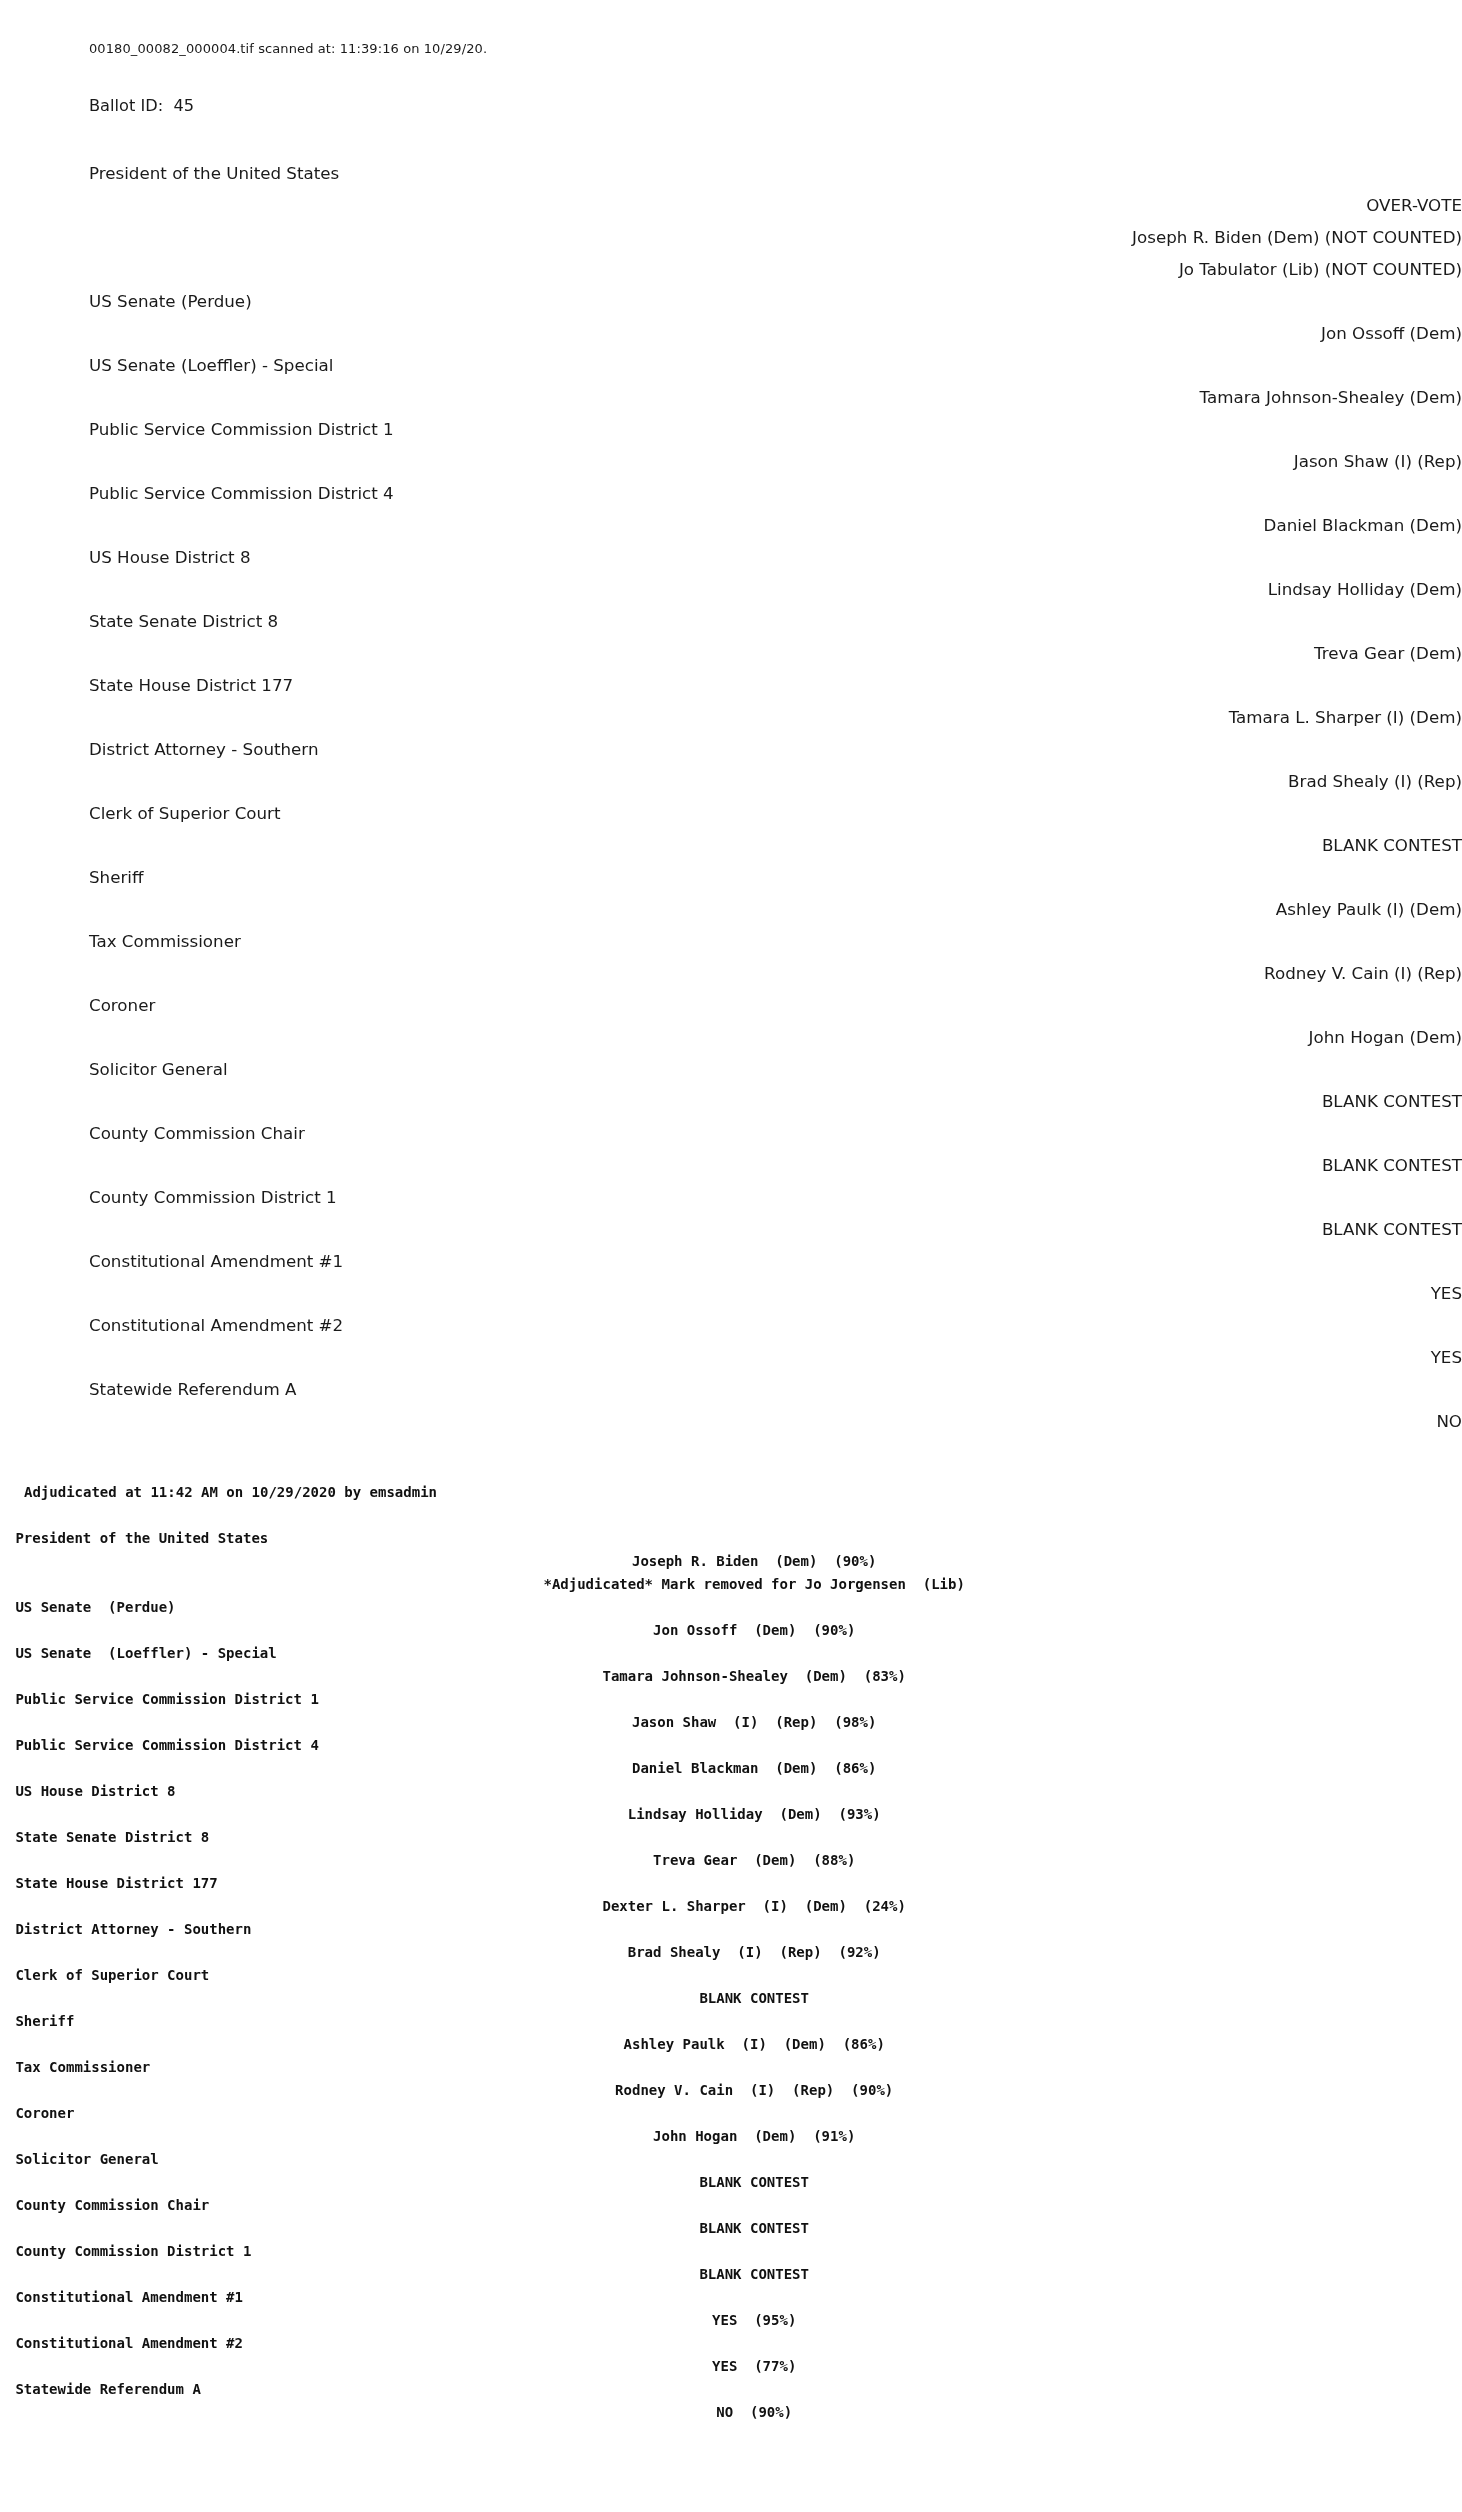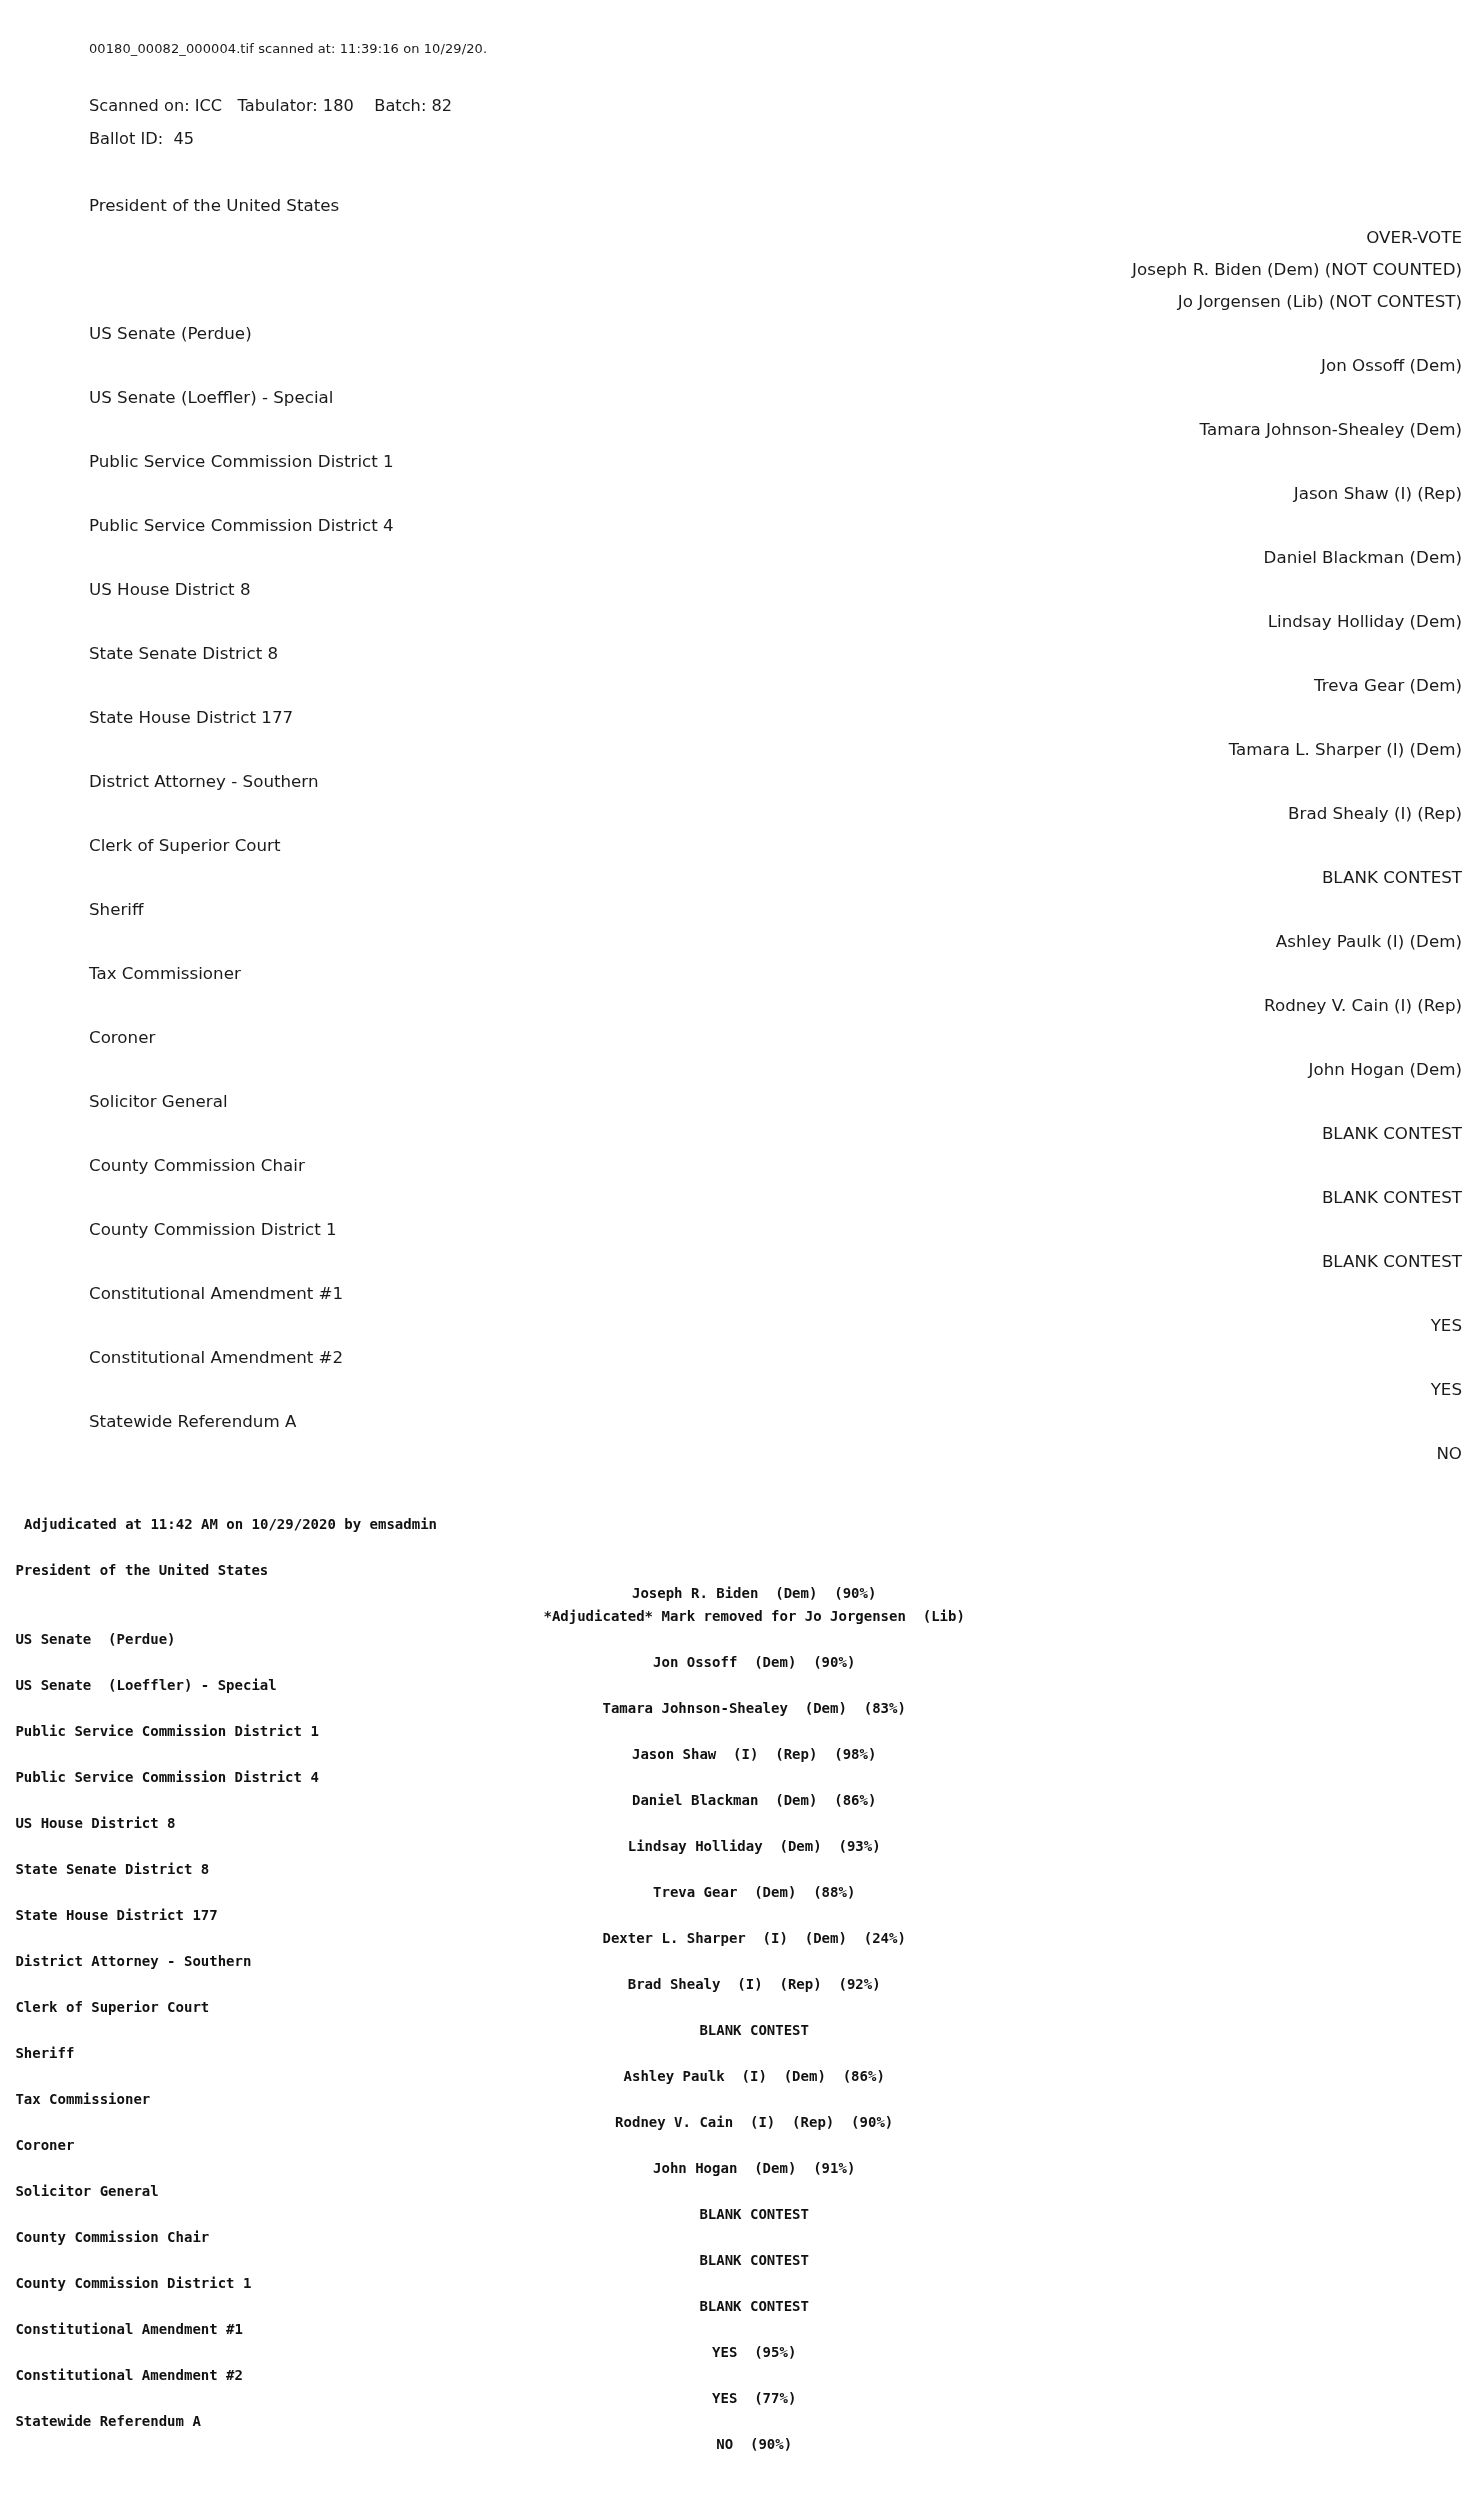--- a/index.html
+++ b/index.html
@@ -96,29 +96,28 @@
 </head>
 <body>
 
 <div class="page">
 
   <div class="scan-header">
     <div class="scanfile">00180_00082_000004.tif scanned at: 11:39:16 on 10/29/20.</div>
   </div>
 
   <div class="scan-meta">
-    <div class="spaced">Scanned on: ICC   Tabulator: 180    Batch: 82</div>
     <div class="spaced">Ballot ID:  45</div>
   </div>
 
   <div class="contest-list">
       <div class="contest">President of the United States</div>
       <div class="choice">OVER-VOTE</div>
       <div class="choice">Joseph R. Biden (Dem) (NOT COUNTED)</div>
-      <div class="choice">Jo Jorgensen (Lib) (NOT CONTEST)</div>
+      <div class="choice">Jo Tabulator (Lib) (NOT COUNTED)</div>
       <div class="contest">US Senate (Perdue)</div>
       <div class="choice">Jon Ossoff (Dem)</div>
       <div class="contest">US Senate (Loeffler) - Special</div>
       <div class="choice">Tamara Johnson-Shealey (Dem)</div>
       <div class="contest">Public Service Commission District 1</div>
       <div class="choice">Jason Shaw (I) (Rep)</div>
       <div class="contest">Public Service Commission District 4</div>
       <div class="choice">Daniel Blackman (Dem)</div>
       <div class="contest">US House District 8</div>
       <div class="choice">Lindsay Holliday (Dem)</div>

